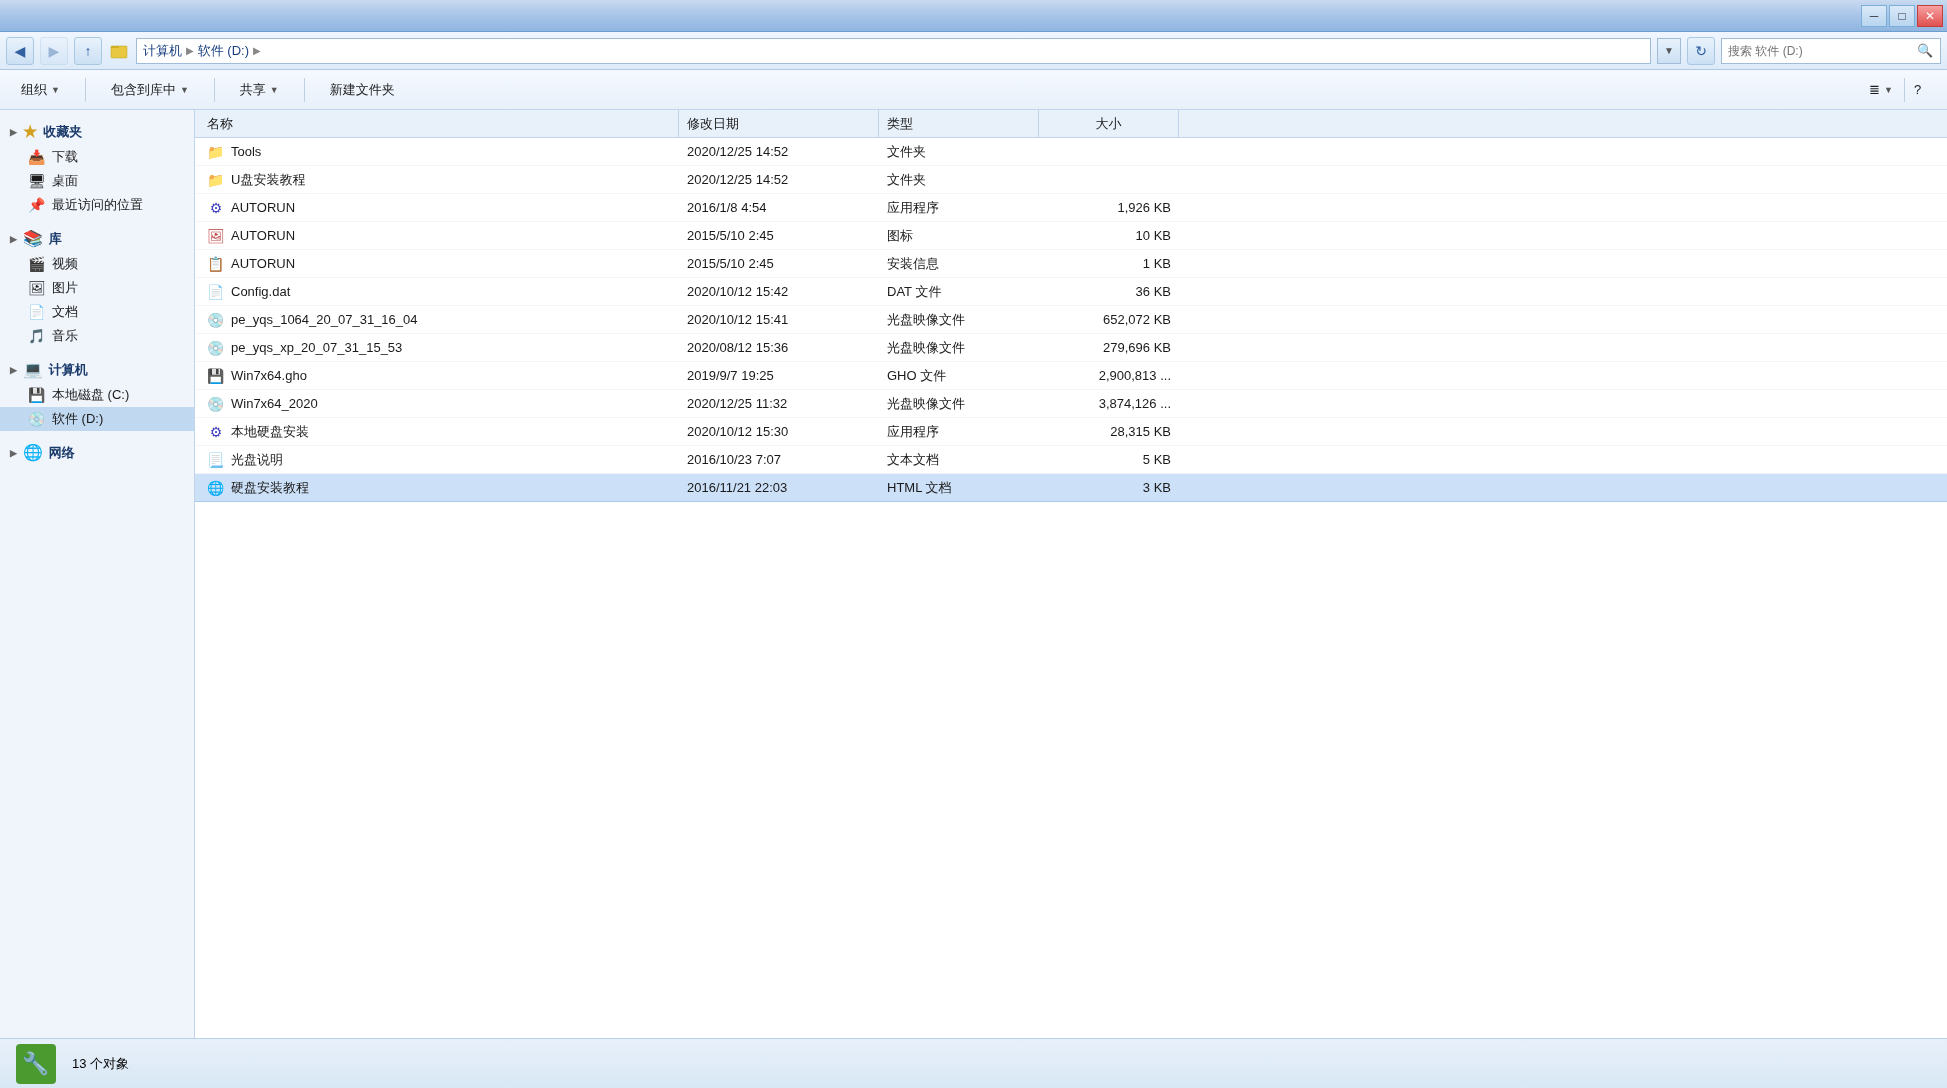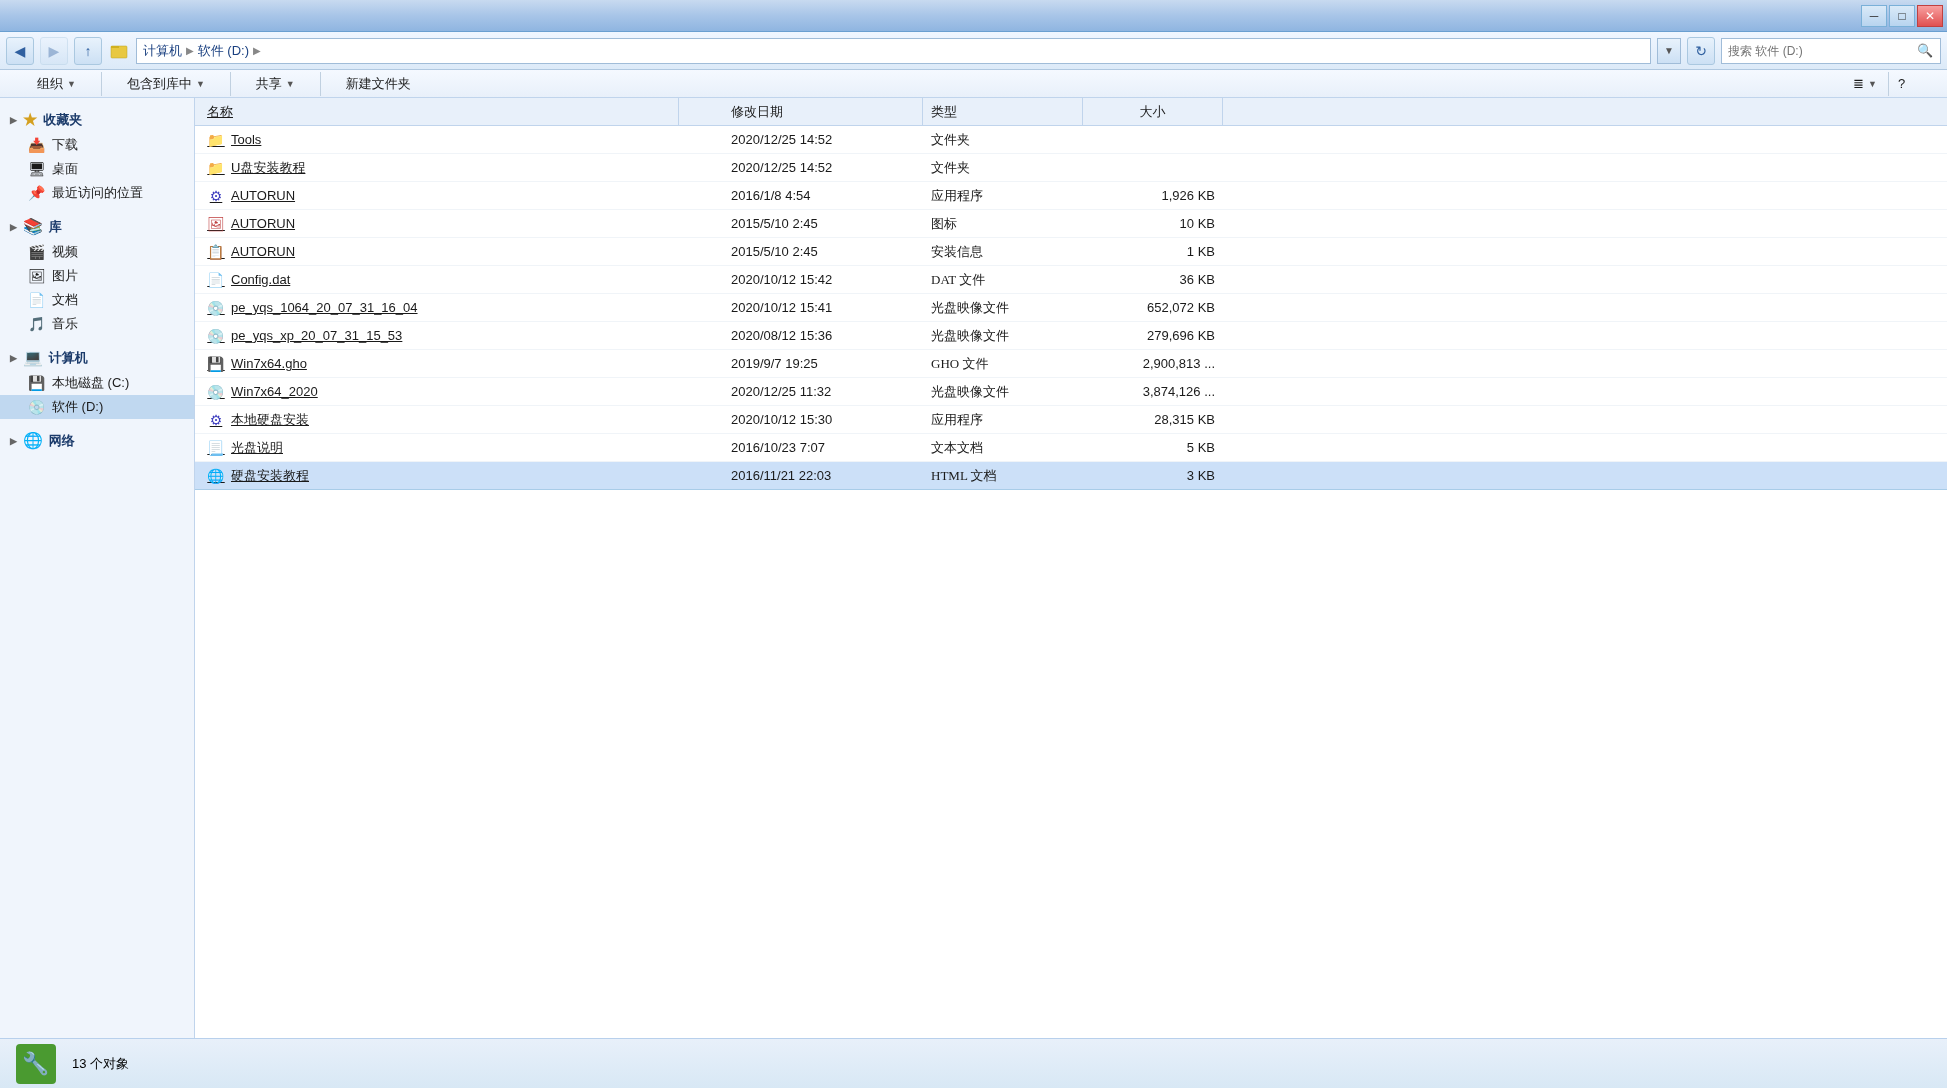--- a/index.html
+++ b/index.html
@@ -126,26 +126,26 @@
       outline: none;
       font-size: 12px;
       color: #888;
       flex: 1;
       background: transparent;
     }
     .search-icon { color: #8080a0; font-size: 13px; }
 
     
     .toolbar {
-      height: 28px;
+      height: 40px;
       background: linear-gradient(to bottom, #f5f9ff, #e8f0fa);
       border-bottom: 1px solid #c0d4ec;
       display: flex;
       align-items: center;
-      padding: 0 24px;
+      padding: 0 8px;
       gap: 8px;
     }
     .toolbar-btn {
       height: 30px;
       padding: 0 12px;
       border: 1px solid transparent;
       background: transparent;
       border-radius: 3px;
       cursor: pointer;
       font-size: 13px;
@@ -242,23 +242,23 @@
     .col-header {
       font-size: 13px;
       color: #1a1a1a;
       padding: 0 8px;
       height: 100%;
       display: flex;
       align-items: center;
       cursor: pointer;
       border-right: 1px solid #c0d4ec;
     }
-    .col-name { width: 480px; text-decoration: underline; }
-    .col-date { width: 200px; margin-left: 44px; }
-    .col-type { width: 160px; font-family: Liberation Serif, serif; }
+    .col-name { width: 480px; }
+    .col-date { width: 200px; }
+    .col-type { width: 160px; }
     .col-size { width: 140px; text-align: right; justify-content: center; }
 
     .file-list-body {
       flex: 1;
       overflow-y: auto;
       background: white;
     }
     .file-row {
       display: flex;
       align-items: center;

